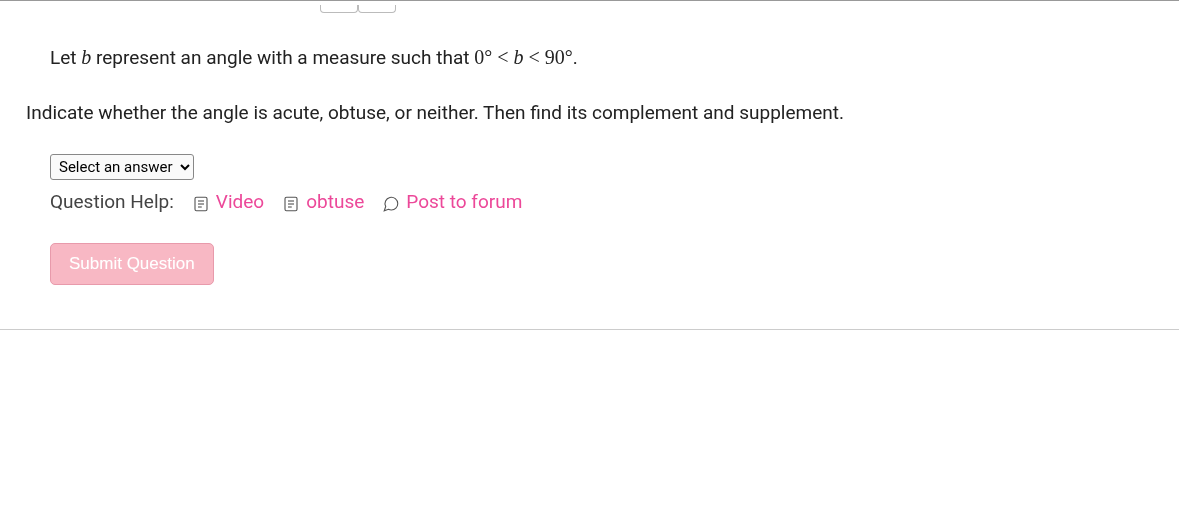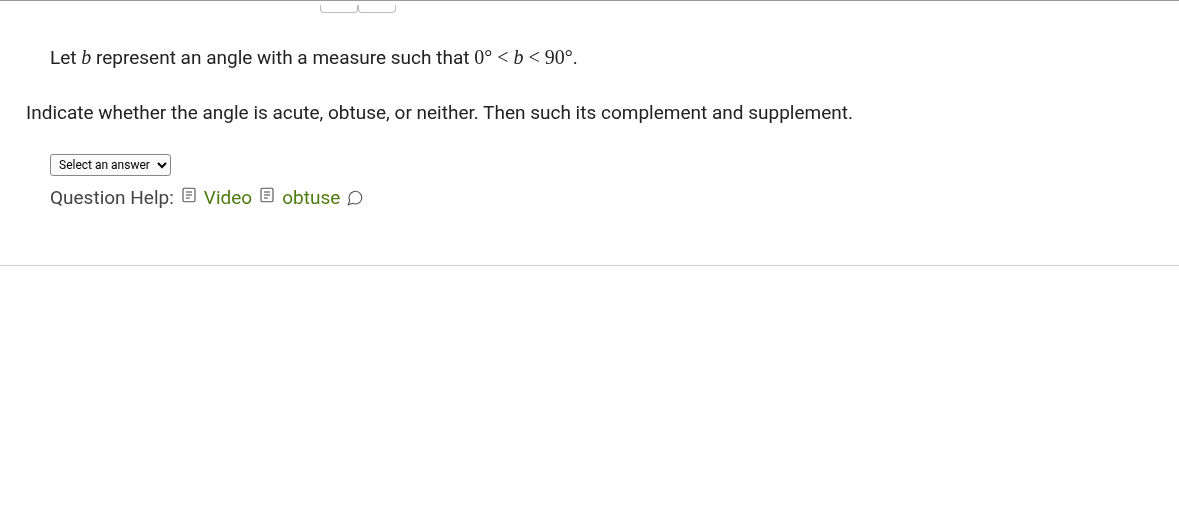--- a/index.html
+++ b/index.html
@@ -7,21 +7,21 @@
     margin: 0;
     font-family: -apple-system, BlinkMacSystemFont, "Segoe UI", Roboto, Helvetica, Arial, sans-serif;
     font-size: 19px;
     color: #222;
     background: #fff;
   }
   .outer {
     width: 1179px;
     border-top: 1px solid #999;
     border-bottom: 1px solid #ccc;
-    padding: 4px 0 16px 0;
+    padding: 4px 0 4px 0;
   }
   .nav-remnant {
     height: 8px;
     margin-left: 320px;
     display: flex;
     gap: 0;
   }
   .nav-remnant div {
     width: 38px;
     height: 8px;
@@ -41,47 +41,47 @@
   .math-i { font-style: italic; font-family: "Times New Roman", serif; font-size: 20px; }
   .math { font-family: "Times New Roman", serif; font-size: 20px; }
   .deg { font-family: "Times New Roman", serif; font-size: 20px; }
   .row {
     display: flex;
     align-items: center;
     gap: 6px;
     margin-bottom: 10px;
   }
   select {
-    font-size: 12px;
+    font-size: 15px;
     padding: 2px 4px;
     border: 1px solid #888;
     border-radius: 3px;
     background: #fafafa;
     font-family: inherit;
   }
   input[type="text"] {
     width: 260px;
     height: 30px;
     border: 1px solid #888;
     border-radius: 4px;
     padding: 2px 6px;
     font-size: 16px;
   }
   .help-row {
     margin-top: 8px;
     display: flex;
     align-items: center;
-    gap: 6px;
+    gap: 18px;
     color: #444;
   }
   .help-link {
     display: inline-flex;
-    align-items: flex-start;
+    align-items: flex-end;
     gap: 6px;
-    color: #4d7c0f;
+    color: #ec4899;
     text-decoration: none;
     cursor: pointer;
   }
   .icon {
     width: 18px;
     height: 18px;
     stroke: #555;
     fill: none;
     stroke-width: 1.5;
   }
@@ -104,21 +104,21 @@
   <div class="nav-remnant">
     <div></div>
       <div></div>
   </div>
   <div class="content">
 
     <p class="line">
       <span>Let </span><span class="math-i">b</span><span> represent an angle with a measure such that </span><span class="math">0<span class="deg">°</span> &lt; <span class="math-i">b</span> &lt; 90<span class="deg">°</span></span><span>.</span>
     </p>
 
-    <p class="line line2">Indicate whether the angle is acute, obtuse, or neither. Then such its complement and supplement.</p>
+    <p class="line line2">Indicate whether the angle is acute, obtuse, or neither. Then find its complement and supplement.</p>
 
     <div class="row">
       <select>
         <option>Select an answer</option>
       </select>
     </div>
 
 
 
     <div class="help-row">
@@ -141,18 +141,20 @@
           <line x1="8" y1="12" x2="16" y2="12"></line>
           <line x1="8" y1="16" x2="13" y2="16"></line>
         </svg>
         <span>obtuse</span>
       </a>
 
       <a class="help-link">
         <svg class="icon" viewBox="0 0 24 24">
           <path d="M21 11.5a8.38 8.38 0 0 1-8.5 8.5 8.5 8.5 0 0 1-3.9-.95L3 21l1.95-5.6A8.5 8.5 0 1 1 21 11.5z"></path>
         </svg>
+        <span>Post to forum</span>
       </a>
     </div>
 
+    <button class="submit">Submit Question</button>
 
   </div>
 </div>
 
 </body></html>

